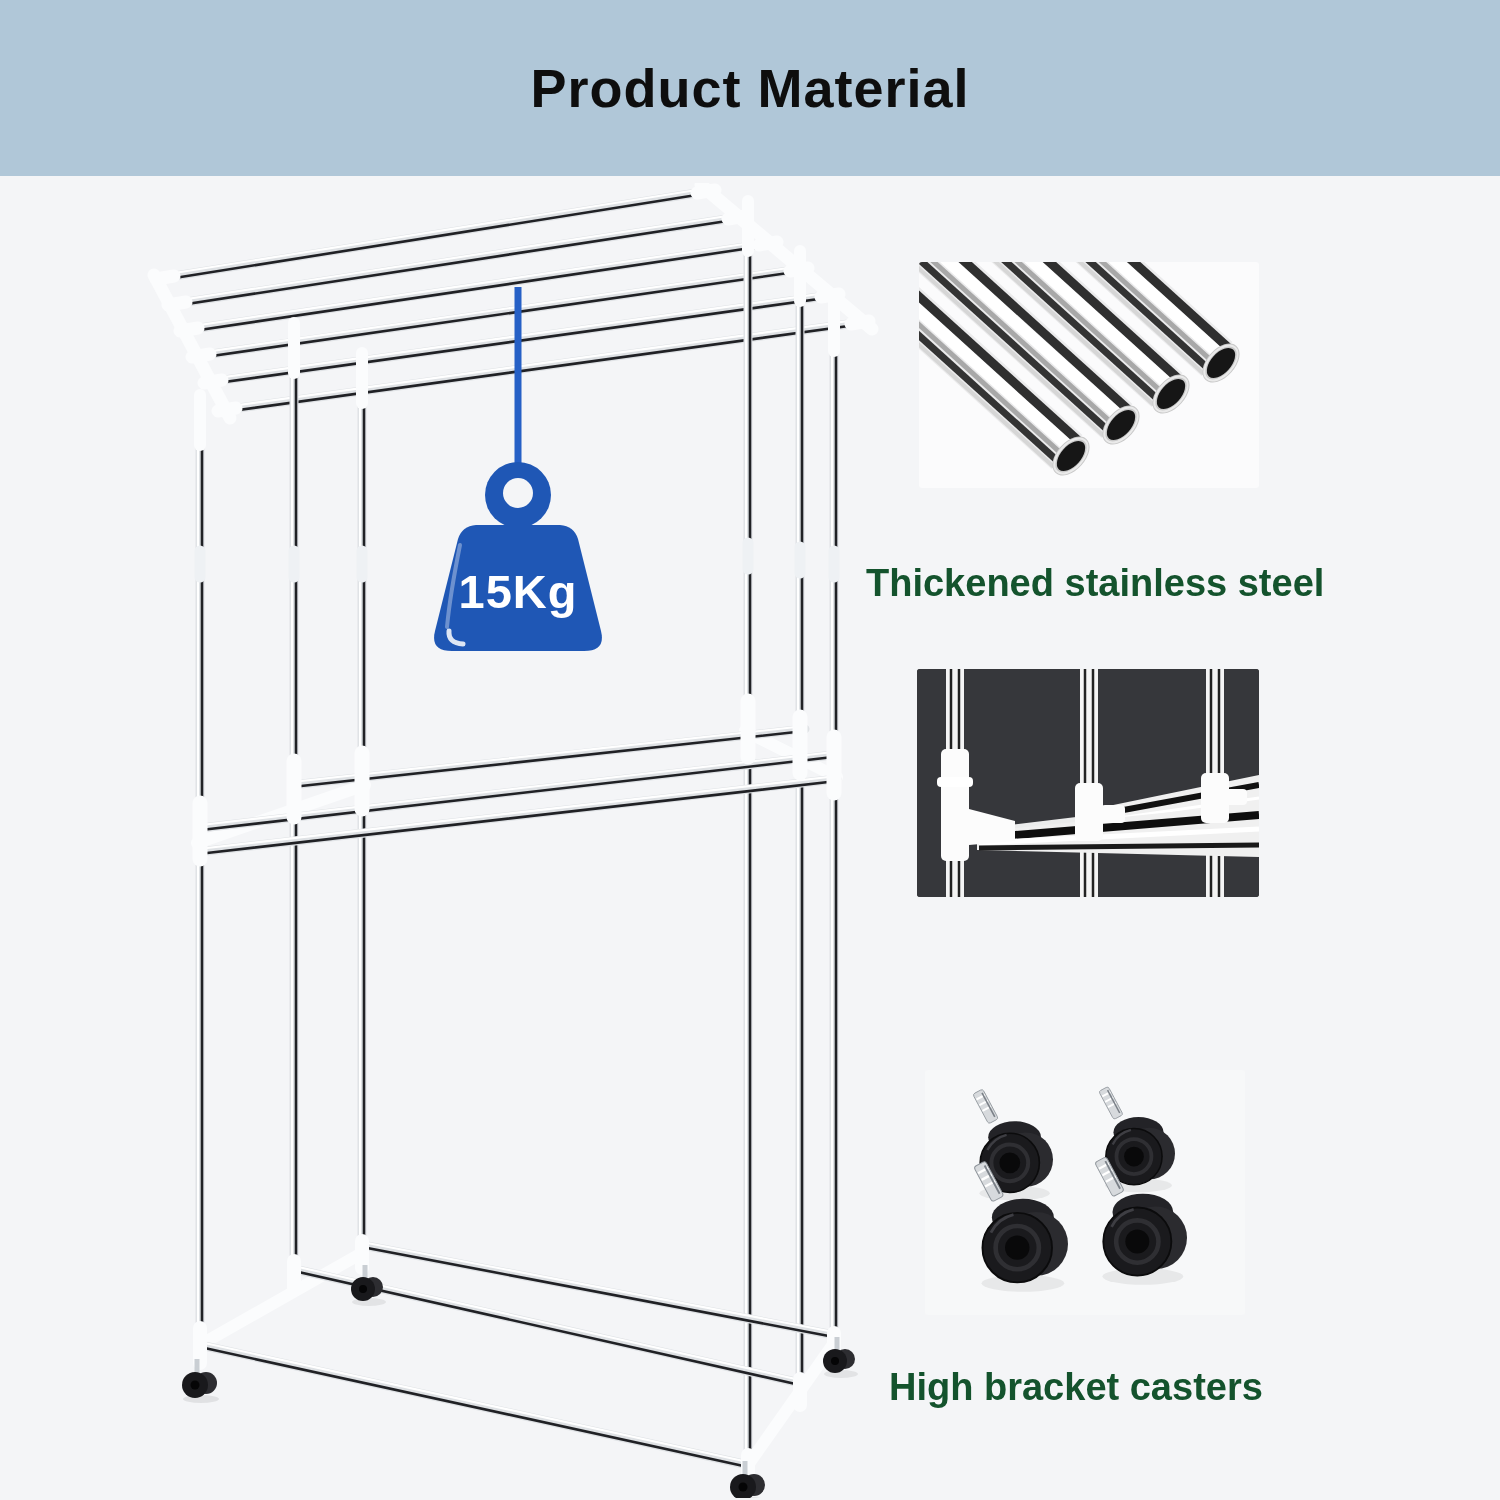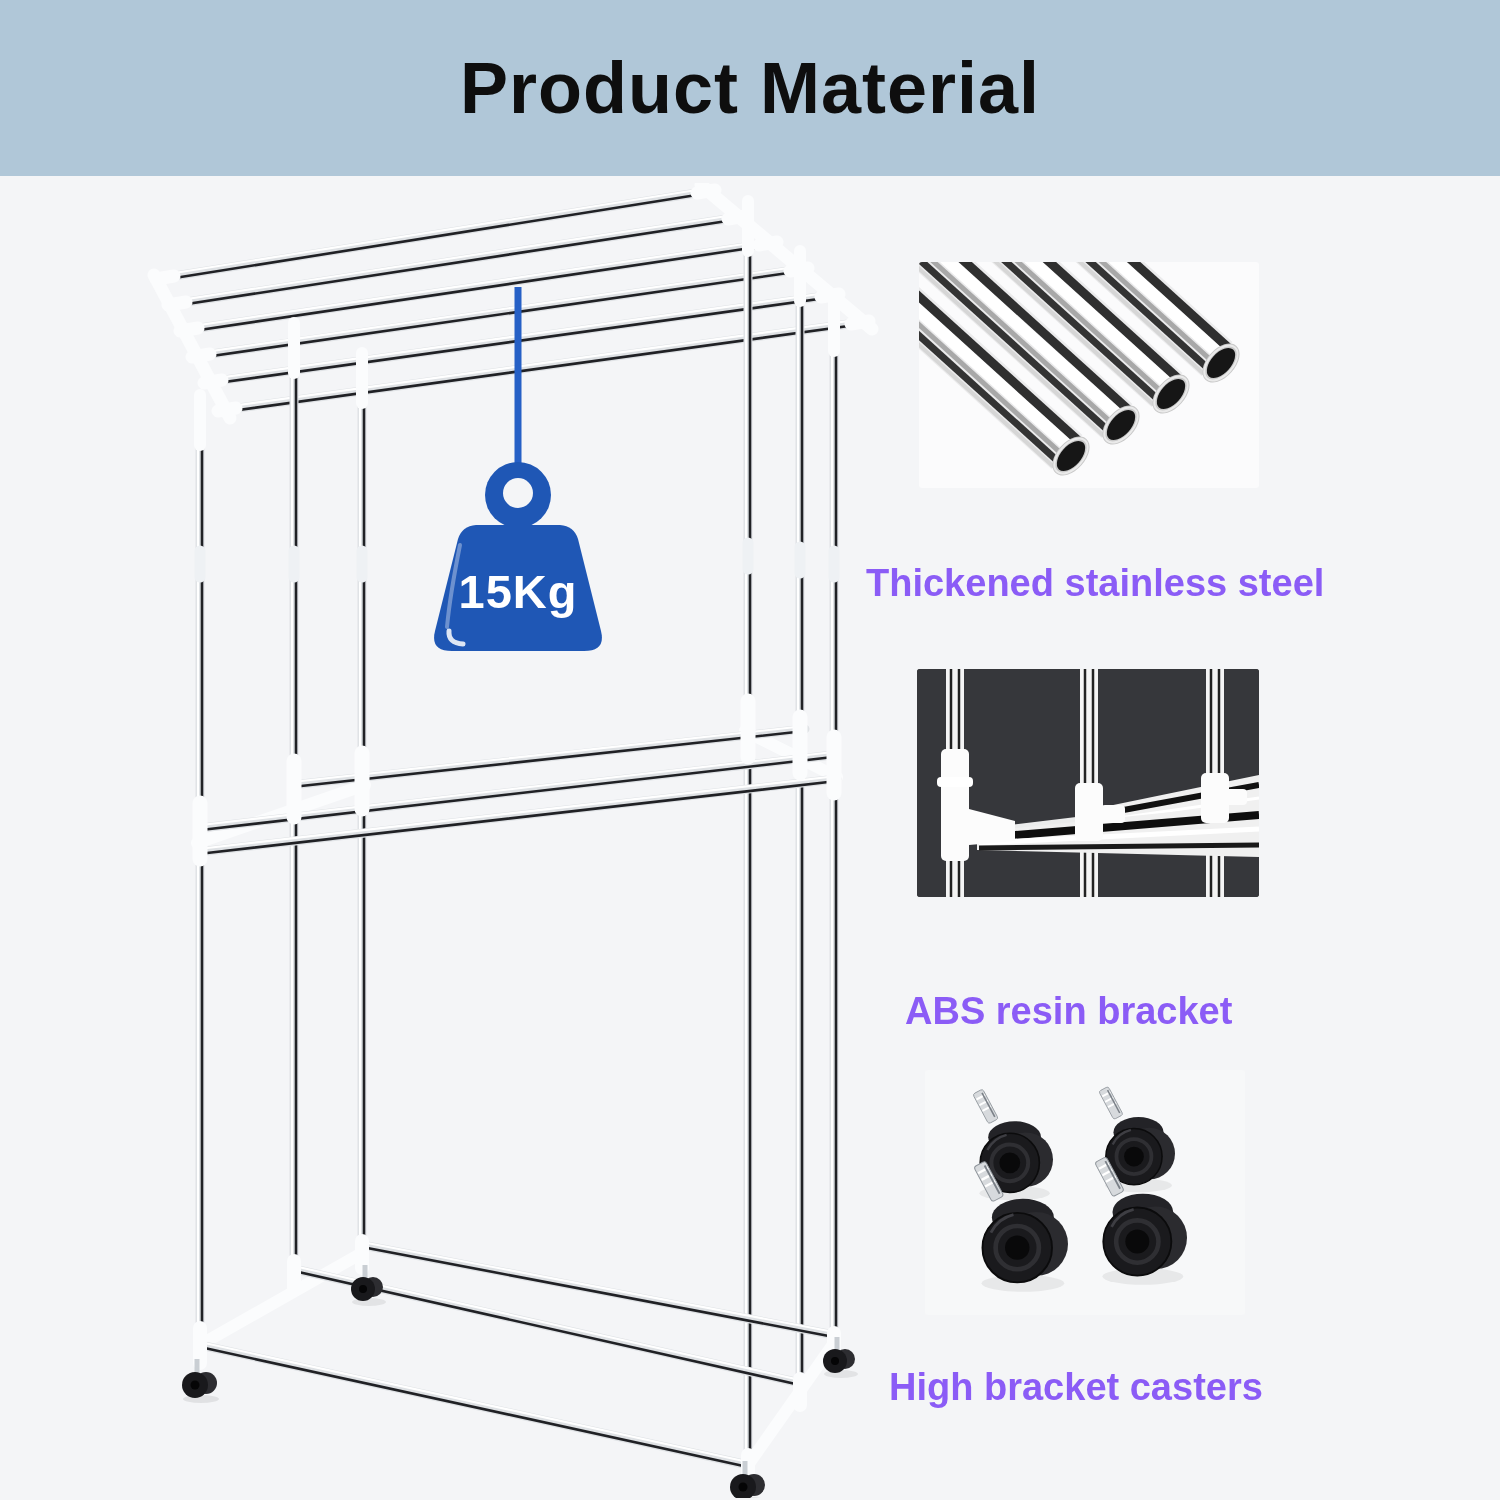--- a/index.html
+++ b/index.html
@@ -6,29 +6,29 @@
   .page{
     position:relative;width:1500px;height:1500px;overflow:hidden;
     background:#f4f5f7;
     font-family:"Liberation Sans","DejaVu Sans",sans-serif;
   }
   .hdr{
     position:absolute;left:0;top:0;width:1500px;height:176px;
     background:#b0c7d8;display:flex;align-items:center;justify-content:center;
   }
   .hdr h1{
-    margin:0;font-size:72px;font-weight:bold;color:#0e0e0e;letter-spacing:1px;
+    margin:0;font-size:54px;font-weight:bold;color:#0e0e0e;letter-spacing:1px;
   }
   .rack-wrap{position:absolute;left:97px;top:183px;width:790px;height:1315px;}
   .photo{position:absolute;border-radius:3px;overflow:hidden;}
   .photo1{left:919px;top:262px;width:340px;height:226px;background:#fbfbfc;}
   .photo2{left:917px;top:669px;width:342px;height:228px;background:#36373b;}
   .photo3{left:925px;top:1070px;width:320px;height:245px;background:#f7f8f9;}
   .cap{
-    position:absolute;font-weight:bold;color:#8b5cf6;font-size:38px;white-space:nowrap;
+    position:absolute;font-weight:bold;color:#14532d;font-size:38px;white-space:nowrap;
   }
   .cap1{left:866px;top:562px;}
   .cap2{left:905px;top:990px;}
   .cap3{left:889px;top:1366px;}
   
   .tb{stroke:#dfe2e5;stroke-width:9;fill:none;stroke-linecap:round;}
   .td{stroke:#202125;stroke-width:2.6;fill:none;stroke-linecap:round;}
   .tw{stroke:#ffffff;stroke-width:2.1;fill:none;stroke-linecap:round;}
   .wj{stroke:#fbfcfd;fill:none;stroke-linecap:round;}
   .wj2{stroke:#eef1f4;fill:none;stroke-linecap:round;}
@@ -306,21 +306,20 @@
       <g>
         <rect x="158" y="114" width="28" height="58" rx="5" fill="#fcfcfc"></rect>
         <rect x="184" y="136" width="24" height="18" rx="4" fill="#fcfcfc"></rect>
       </g>
       <g>
         <rect x="284" y="104" width="28" height="50" rx="5" fill="#fcfcfc"></rect>
         <rect x="308" y="120" width="22" height="16" rx="4" fill="#fcfcfc"></rect>
       </g>
     </svg>
   </div>
-  <div class="cap cap2">ABS resin bracket</div>
 
   <div class="photo photo3">
     <svg width="320" height="245" viewBox="0 0 320 245">
       <defs>
         <g id="cstr">
           <ellipse cx="2" cy="44" rx="44" ry="9" fill="#00000010"></ellipse>
           <g transform="rotate(-28)">
             <rect x="-7" y="-94" width="14" height="42" rx="3" fill="#d7dadd" stroke="#8f959b" stroke-width="1"></rect>
             <line x1="-6" y1="-86" x2="6" y2="-86" stroke="#ffffff" stroke-width="2.5"></line>
             <line x1="-6" y1="-78" x2="6" y2="-78" stroke="#ffffff" stroke-width="2.5"></line>

